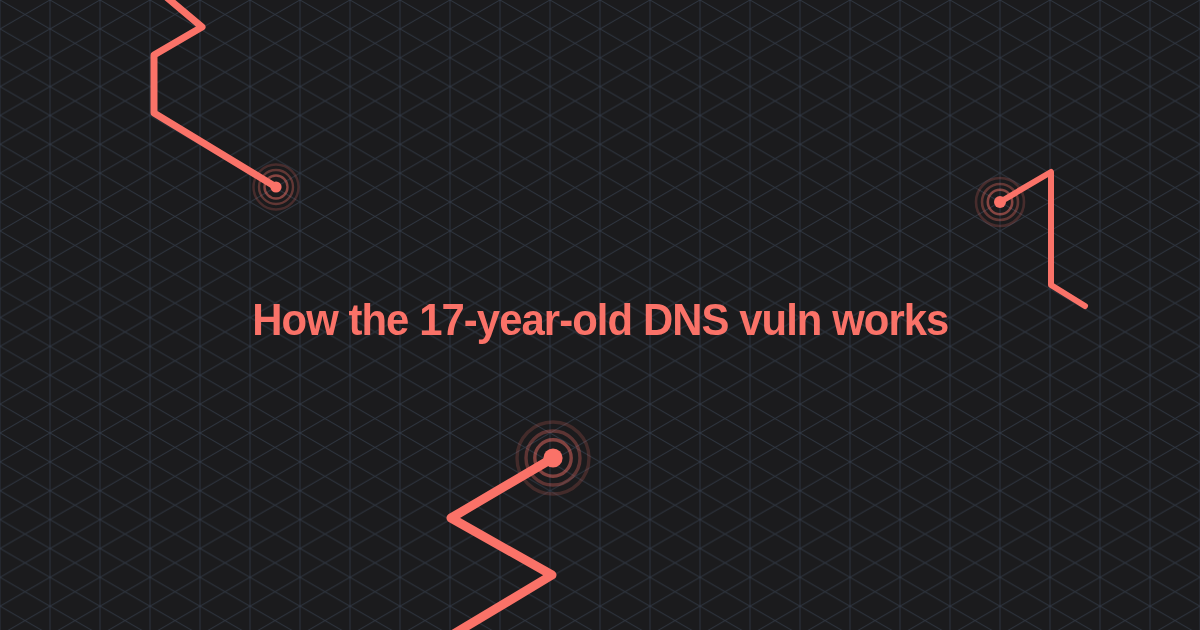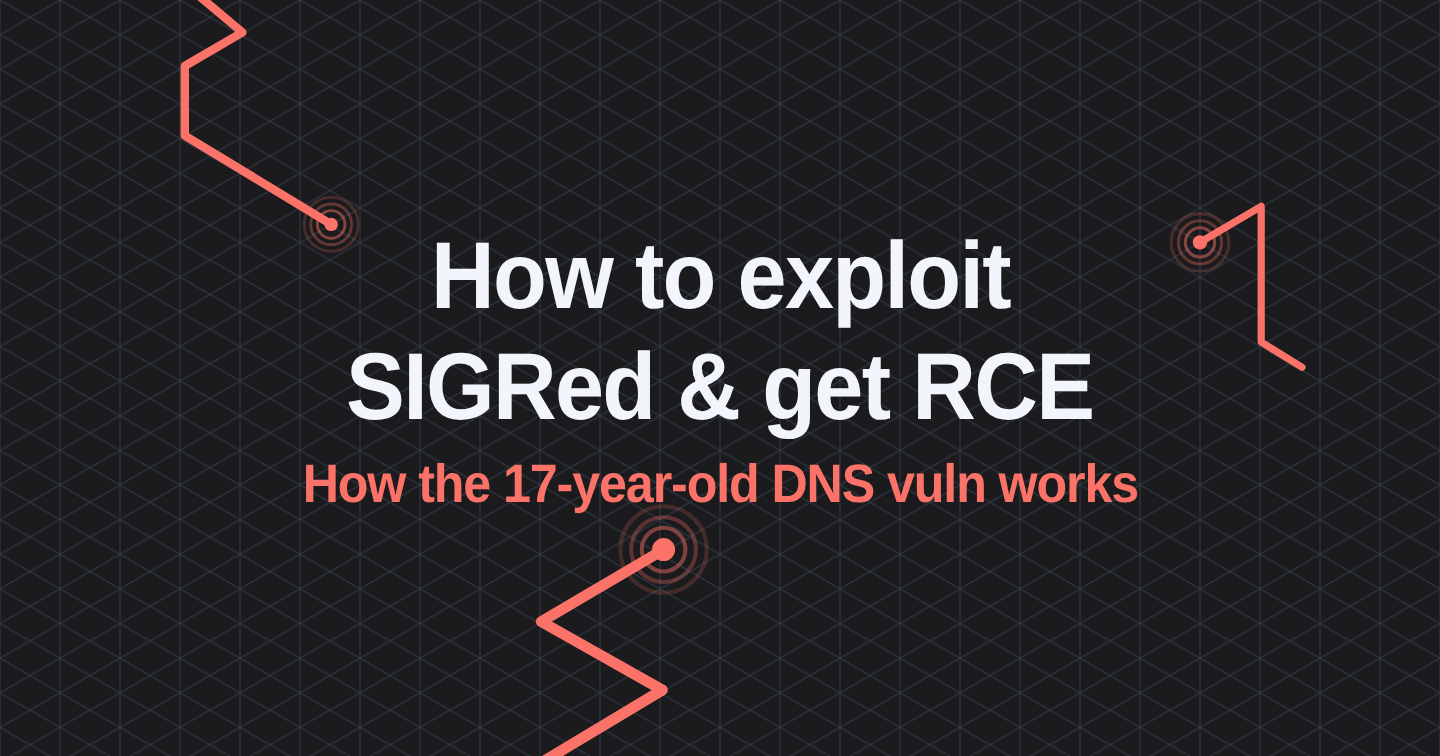--- a/index.html
+++ b/index.html
@@ -121,20 +121,16 @@
 
     <g>
       <circle cx="1000" cy="202" r="24.0" fill="none" stroke="#fa7268" stroke-width="2.6" opacity="0.20"></circle>
       <circle cx="1000" cy="202" r="18.0" fill="none" stroke="#fa7268" stroke-width="2.6" opacity="0.32"></circle>
       <circle cx="1000" cy="202" r="12.2" fill="none" stroke="#fa7268" stroke-width="2.6" opacity="0.48"></circle>
       <circle cx="1000" cy="202" r="6.0" fill="#fa7268"></circle>
     </g>
   </svg>
 
   <div id="content">
-    <div id="title-block">
-      <div class="title-line">How to exploit</div>
-      <div class="title-line">SIGRed &amp; get RCE</div>
-    </div>
     <div id="subtitle">How the 17-year-old DNS vuln works</div>
   </div>
 
 </div>
 
 </body></html>

